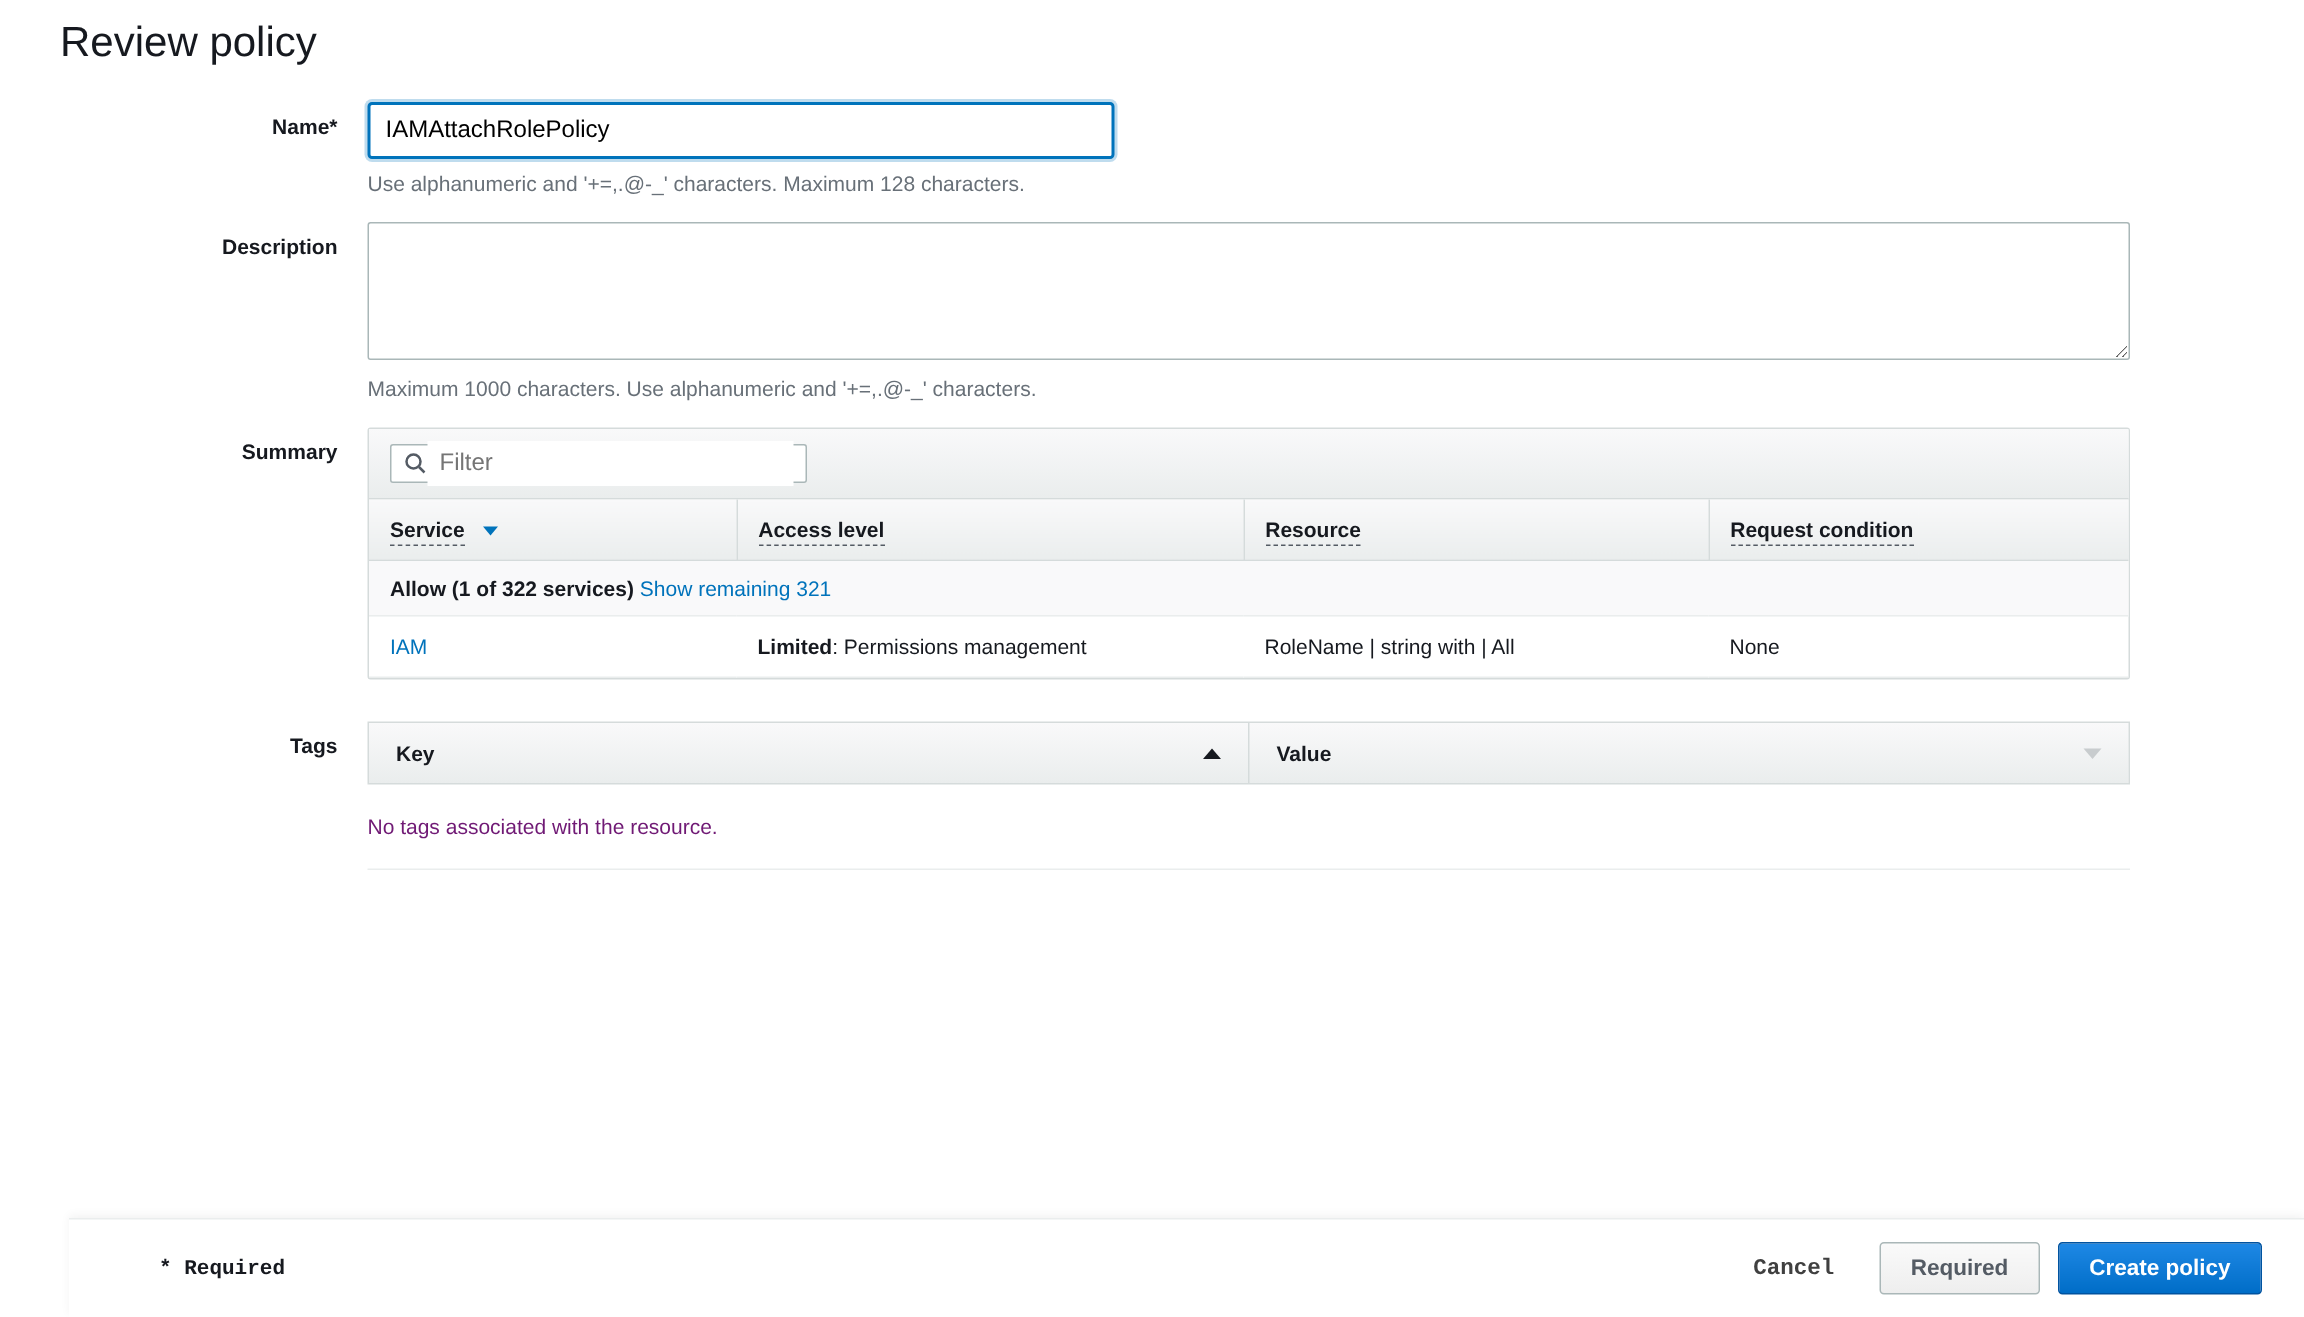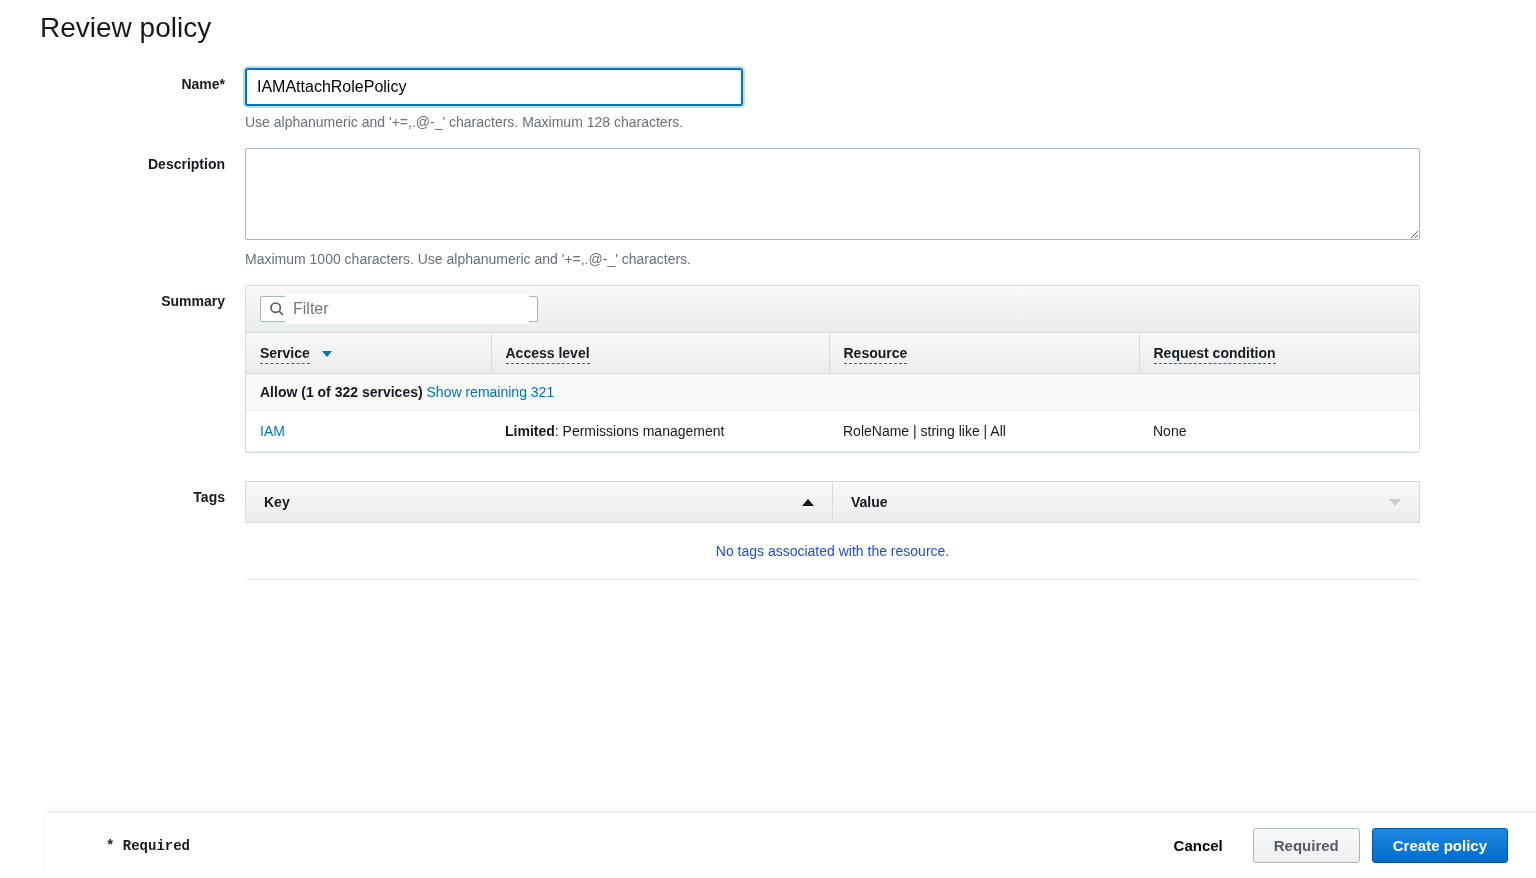--- a/index.html
+++ b/index.html
@@ -159,47 +159,47 @@
       border-bottom: 7px solid #16191f;
     }
     .sort-right-empty {
       display: inline-block;
       width: 0; height: 0;
       border-left: 6px solid transparent;
       border-right: 6px solid transparent;
       border-top: 7px solid #c8ccce;
     }
     .no-tags {
-      text-align: center;
       padding: 20px 0;
-      color: #1d4ed8;
+      color: #701a75;
       border-bottom: 1px solid #eaeded;
     }
     .footer-bar {
       position: fixed;
       bottom: 0; left: 0; right: 0;
       display: flex;
       align-items: center;
       justify-content: space-between;
       padding: 14px 28px 14px 60px;
       background: #fff;
       border-top: 1px solid #eaeded;
       box-shadow: 0 -2px 6px rgba(0,0,0,0.05);
       margin-left: 46px;
     }
     .required-note { font-weight: 700; font-family: Liberation Mono, monospace; }
     .footer-buttons { display: flex; gap: 12px; align-items: center; }
     .btn-cancel {
-      color: #000000;
+      color: #404040;
       font-weight: 700;
       background: none;
       border: none;
       padding: 10px 18px;
       cursor: pointer;
       font-size: 15px;
+      font-family: Liberation Mono, monospace;
     }
     .btn-prev {
       background: linear-gradient(#fafafa, #eee);
       border: 1px solid #aab7b8;
       border-radius: 3px;
       padding: 8px 20px;
       font-size: 15px;
       font-weight: 700;
       color: #545b64;
       cursor: pointer;
@@ -274,21 +274,21 @@
               <td colspan="4">
                 <span class="allow-label">Allow (1 of 322 services)</span>
                 <a class="link-blue">Show remaining 321</a>
               </td>
             </tr>
             <tr class="data-row">
               <td><a class="link-blue">IAM</a></td>
               <td>
                 <span class="limited-bold">Limited</span><span>: Permissions management</span>
               </td>
-              <td>RoleName | string like | All</td>
+              <td>RoleName | string with | All</td>
               <td>None</td>
             </tr>
           </tbody>
         </table>
       </div>
     </div>
   </div>
 
   <div class="form-row" style="margin-top:28px;">
     <div class="form-label">Tags</div>

